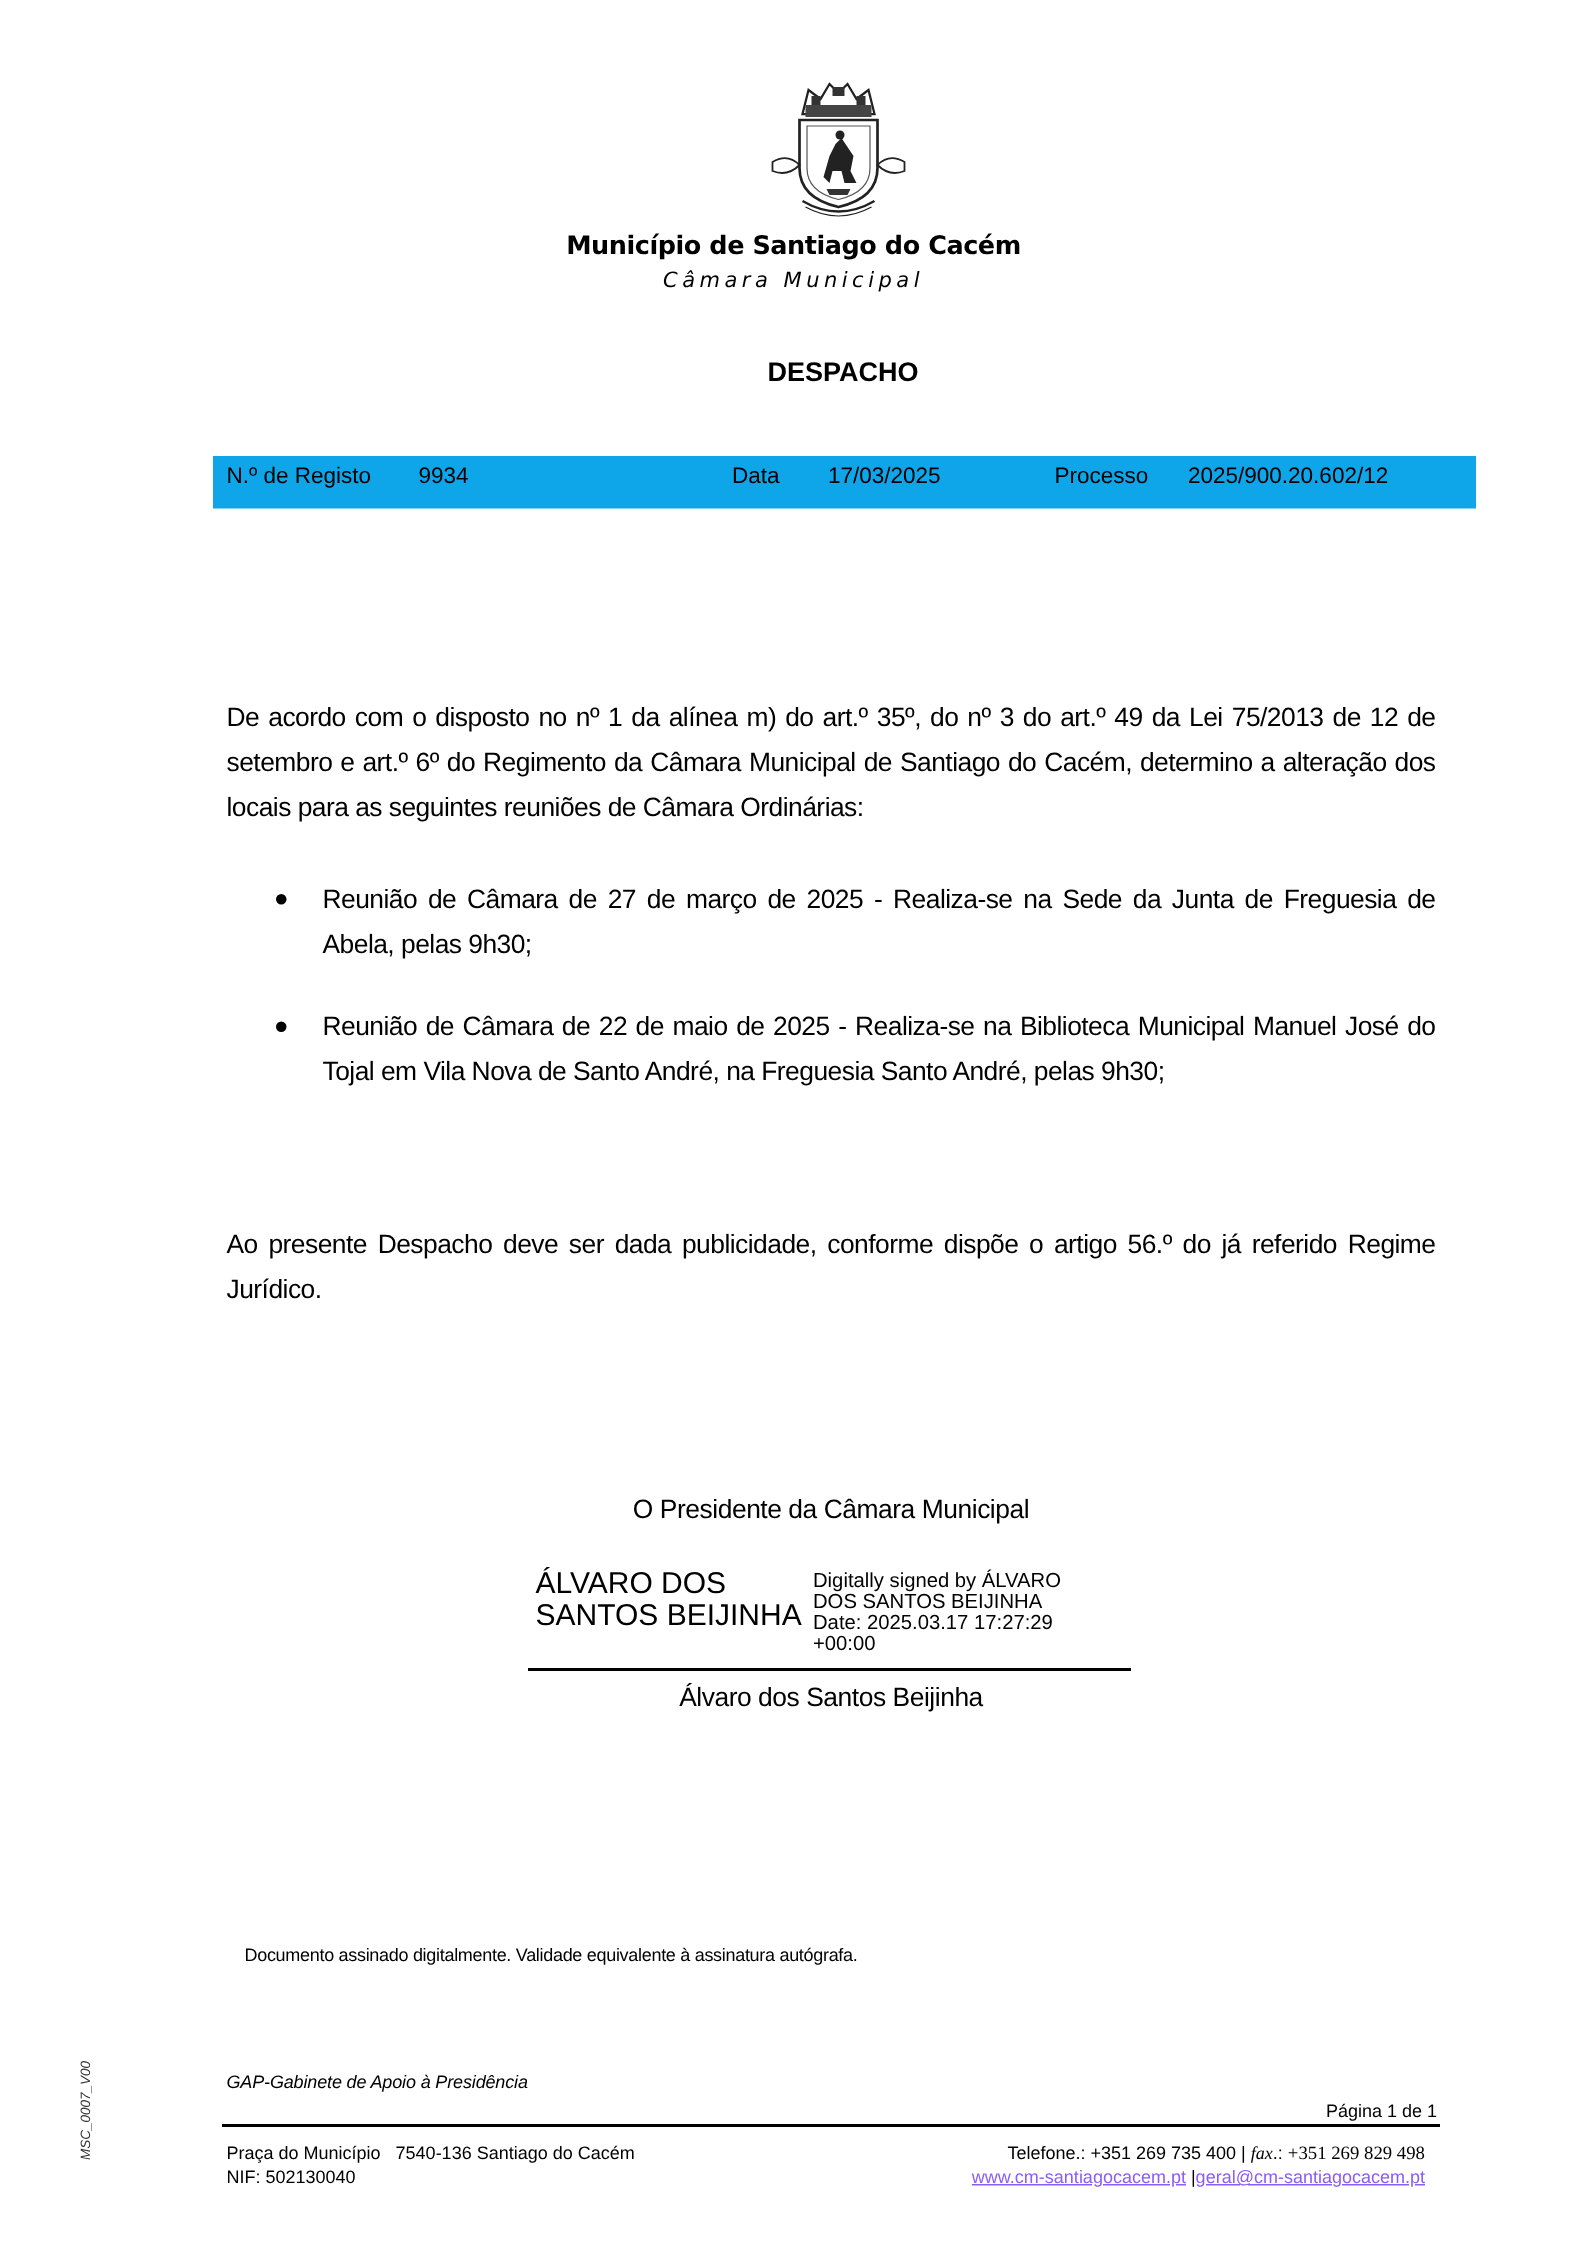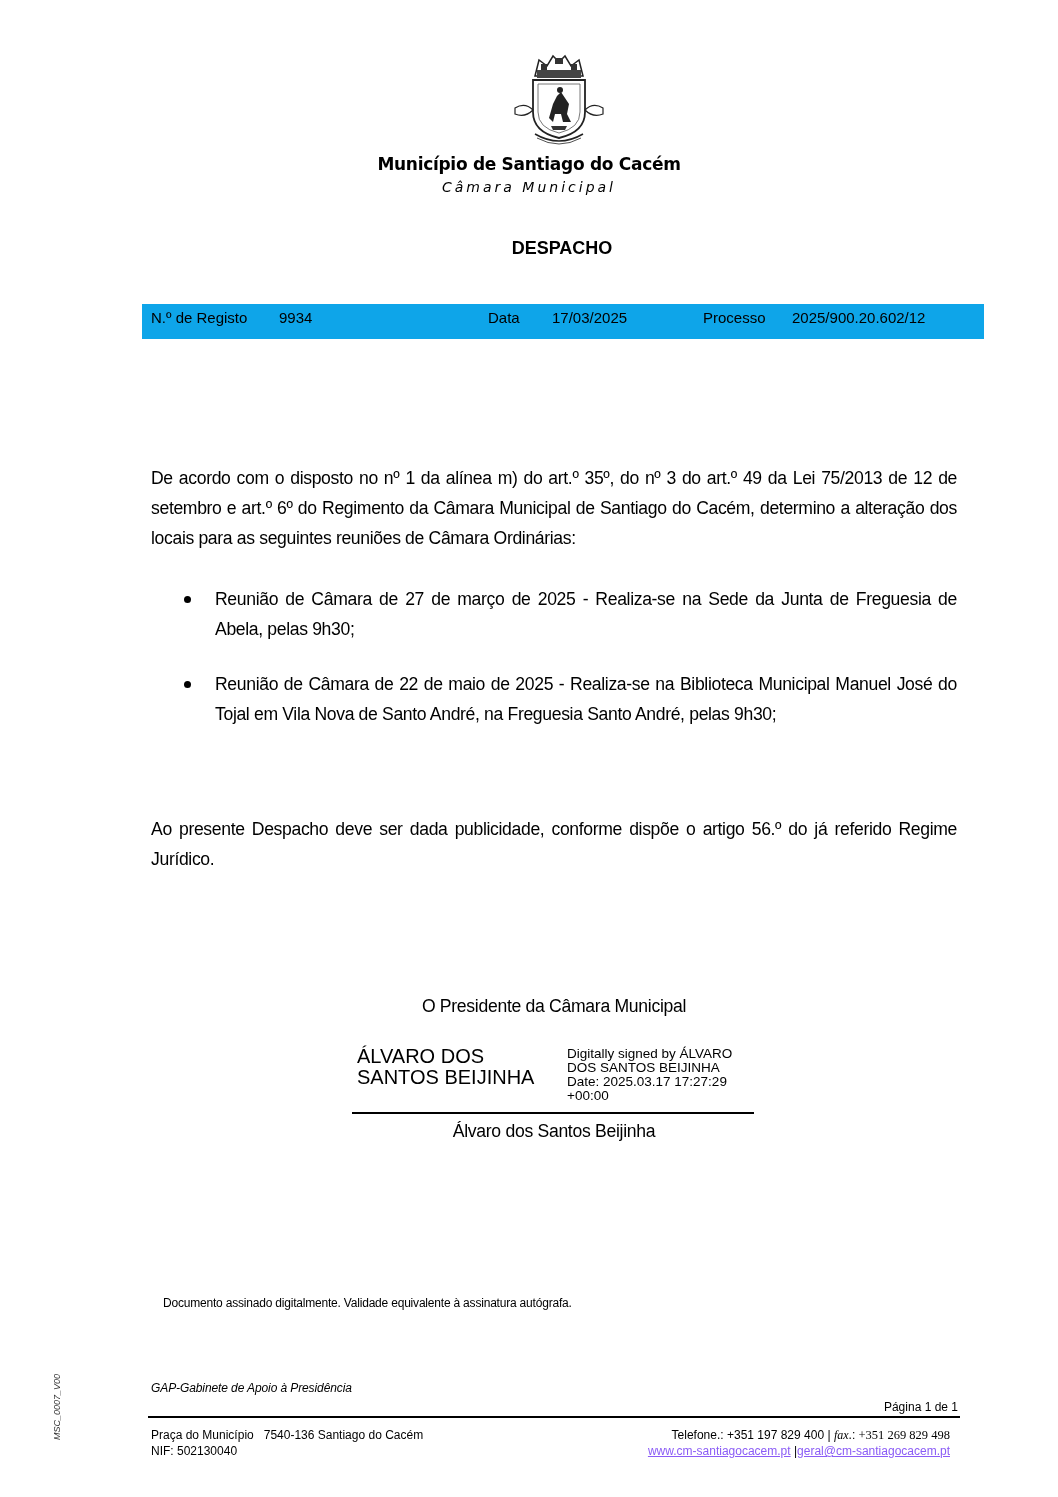--- a/index.html
+++ b/index.html
@@ -24,21 +24,21 @@
   .body-text { position: absolute; left: 151px; width: 806px; font-size: 17.6px; line-height: 30px;
     text-align: justify; font-family: "Liberation Sans", sans-serif; letter-spacing: -0.35px; }
   .bullet-list { position: absolute; left: 151px; width: 806px; }
   .bullet-item { position: relative; padding-left: 64px; font-size: 17.6px; line-height: 30px;
     text-align: justify; letter-spacing: -0.35px; }
   .bullet-item .dot { position: absolute; left: 33px; top: 12px; width: 7px; height: 7px; background: #000; border-radius: 50%; }
 
   .sig-role { position: absolute; left: 0; width: 1108px; top: 996px; text-align: center; font-size: 17.6px; letter-spacing: -0.3px; }
   .sig-block { position: absolute; left: 352px; top: 1044px; width: 402px; height: 70px; }
   .sig-name-big { position: absolute; left: 5px; top: 2px; font-family: "Liberation Sans", sans-serif; font-size: 20px; line-height: 21px; }
-  .sig-details { position: absolute; left: 215px; top: 3px; font-family: "Liberation Sans", sans-serif; font-size: 13.5px; line-height: 14px; }
+  .sig-details { position: absolute; left: 190px; top: 3px; font-family: "Liberation Sans", sans-serif; font-size: 13.5px; line-height: 14px; }
   .sig-line { position: absolute; left: 352px; top: 1112px; width: 402px; height: 2px; background: #000; }
   .sig-printed { position: absolute; left: 0; width: 1108px; top: 1121px; text-align: center; font-size: 17.6px; letter-spacing: -0.3px; }
 
   .digital-note { position: absolute; left: 151px; top: 1296px; font-size: 12px; letter-spacing: -0.2px; margin-left: 12px; }
 
   .form-code { position: absolute; left: 52px; top: 1440px; font-size: 9px; font-style: italic; color: #333;
     transform: rotate(-90deg); transform-origin: left top; white-space: nowrap; }
   .dept { position: absolute; left: 151px; top: 1381px; font-size: 12px; font-style: italic; letter-spacing: -0.1px; }
   .page-num { position: absolute; right: 100px; top: 1400px; font-size: 12px; }
   .footer-line { position: absolute; left: 148px; top: 1416px; width: 812px; height: 2px; background: #000; }
@@ -127,18 +127,18 @@
   <div class="digital-note">Documento assinado digitalmente.  Validade equivalente à assinatura autógrafa.</div>
 
   <div class="form-code">MSC_0007_V00</div>
   <div class="dept">GAP-Gabinete de Apoio à Presidência</div>
   <div class="page-num">Página 1 de 1</div>
   <div class="footer-line"></div>
   <div class="addr1">Praça do Município   7540-136 Santiago do Cacém</div>
   <div class="addr2">NIF: 502130040</div>
 
   <div class="contact1">
-    <span>Telefone.: </span><span>+351 197 829 400</span><span> | </span><span class="fax-label">fax</span><span>.: </span><span class="serif">+351 269 829 498</span>
+    <span>Telefone.: </span><span>+351 269 735 400</span><span> | </span><span class="fax-label">fax</span><span>.: </span><span class="serif">+351 269 829 498</span>
   </div>
   <div class="contact2">
     <a>www.cm-santiagocacem.pt</a><span> |</span><a>geral@cm-santiagocacem.pt</a>
   </div>
 </div>
 
 </body></html>

